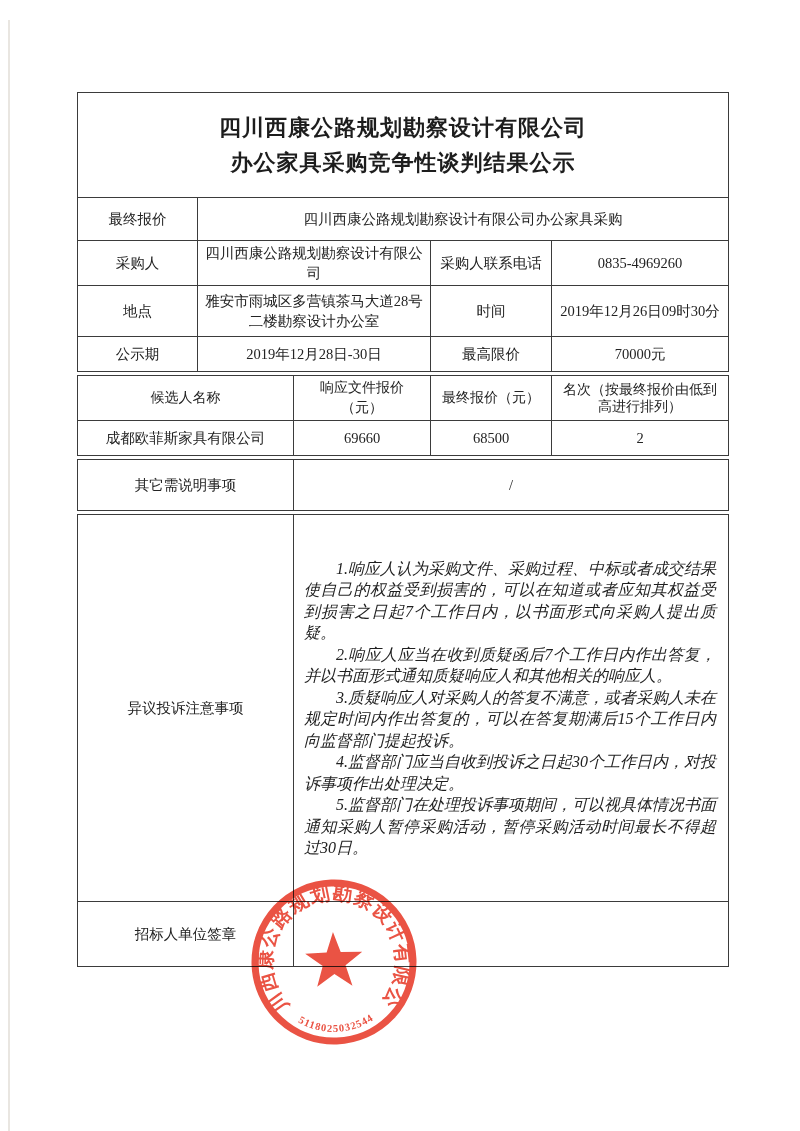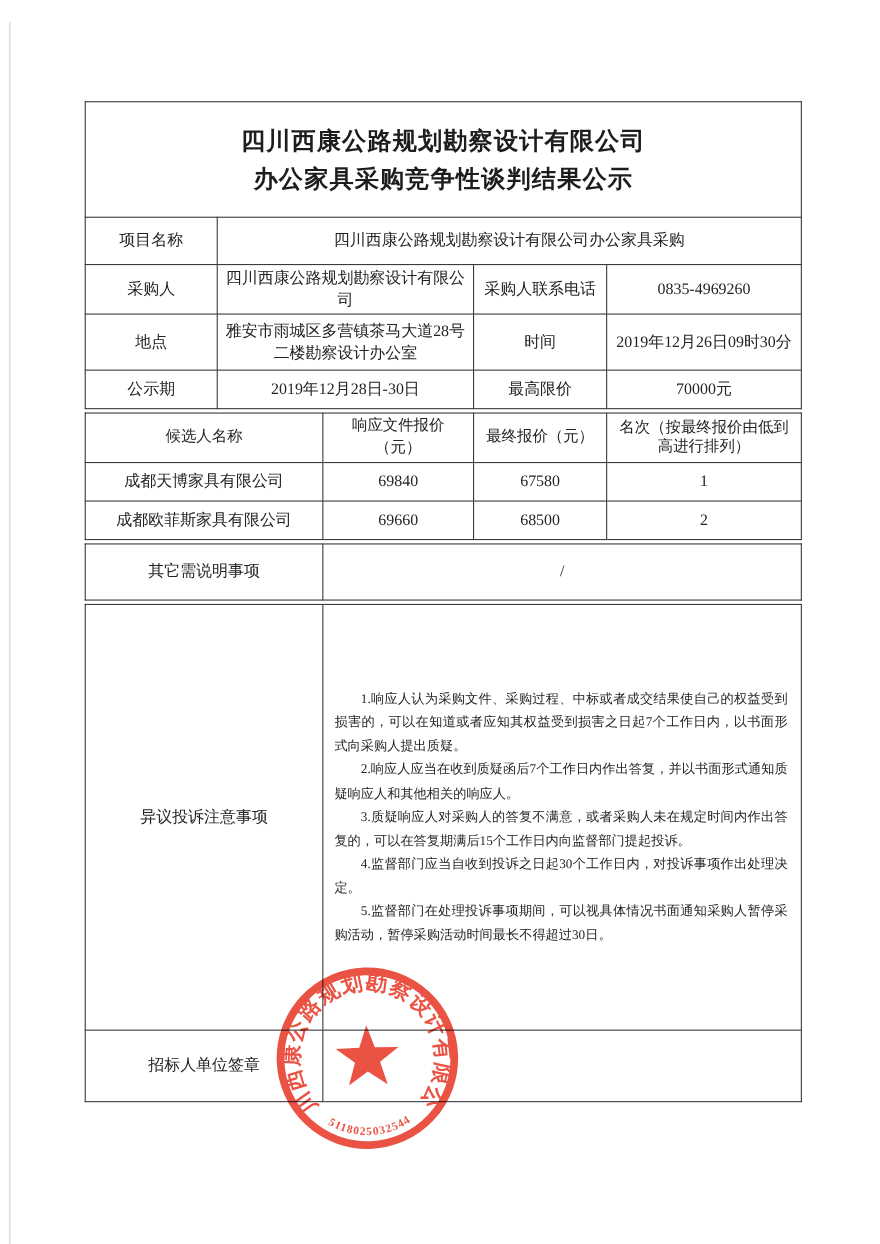--- a/index.html
+++ b/index.html
@@ -39,21 +39,21 @@
   .cand-head td{height:36px;font-size:14px;}
   .cand-row td{height:30px;}
   .rank-head{font-size:13.5px;text-align:center;line-height:17px;padding:2px 8px;}
   .r-other td{height:46px;}
   .r-obj td{height:370px;}
   .obj-body{
     text-align:left;vertical-align:middle;padding:8px 12px 8px 10px;
   }
   .obj-body p{
     margin:0;text-indent:2em;text-align:justify;
-    font-size:12px;line-height:21.5px;color:#1f1f1f;
+    font-size:16px;line-height:21.5px;color:#1f1f1f;font-style:italic;
   }
   .r-sign td{height:60px;}
   .seal{
     position:absolute;left:244px;top:872px;width:180px;height:180px;
     mix-blend-mode:multiply;opacity:0.9;
     transform:rotate(-2deg);
   }
   .seal text{font-family:"Liberation Serif","DejaVu Serif",serif;}
 </style>
 </head>
@@ -71,21 +71,21 @@
         <col style="width:177px">
       </colgroup>
     <tbody>
         <tr>
       <td colspan="4" class="title-cell">
         <div class="doc-title">四川西康公路规划勘察设计有限公司</div>
         <div class="doc-title">办公家具采购竞争性谈判结果公示</div>
       </td>
     </tr>
     <tr class="r-project">
-      <td>项目名称</td>
+      <td>最终报价</td>
       <td colspan="3">四川西康公路规划勘察设计有限公司办公家具采购</td>
     </tr>
     <tr class="r-buyer">
       <td>采购人</td>
       <td>四川西康公路规划勘察设计有限公司</td>
       <td>采购人联系电话</td>
       <td>0835-4969260</td>
     </tr>
     <tr class="r-loc">
       <td>地点</td>
@@ -109,26 +109,20 @@
         <col style="width:137px">
         <col style="width:121px">
         <col style="width:177px">
       </colgroup>
     <tbody>
         <tr class="cand-head">
       <td>候选人名称</td>
       <td>响应文件报价（元）</td>
       <td>最终报价（元）</td>
       <td class="rank-head">名次（按最终报价由低到高进行排列）</td>
-    </tr>
-    <tr class="cand-row">
-      <td>成都天博家具有限公司</td>
-      <td>69840</td>
-      <td>67580</td>
-      <td>1</td>
     </tr>
     <tr class="cand-row">
       <td>成都欧菲斯家具有限公司</td>
       <td>69660</td>
       <td>68500</td>
       <td>2</td>
     </tr>
   </tbody>
     </table>
 

